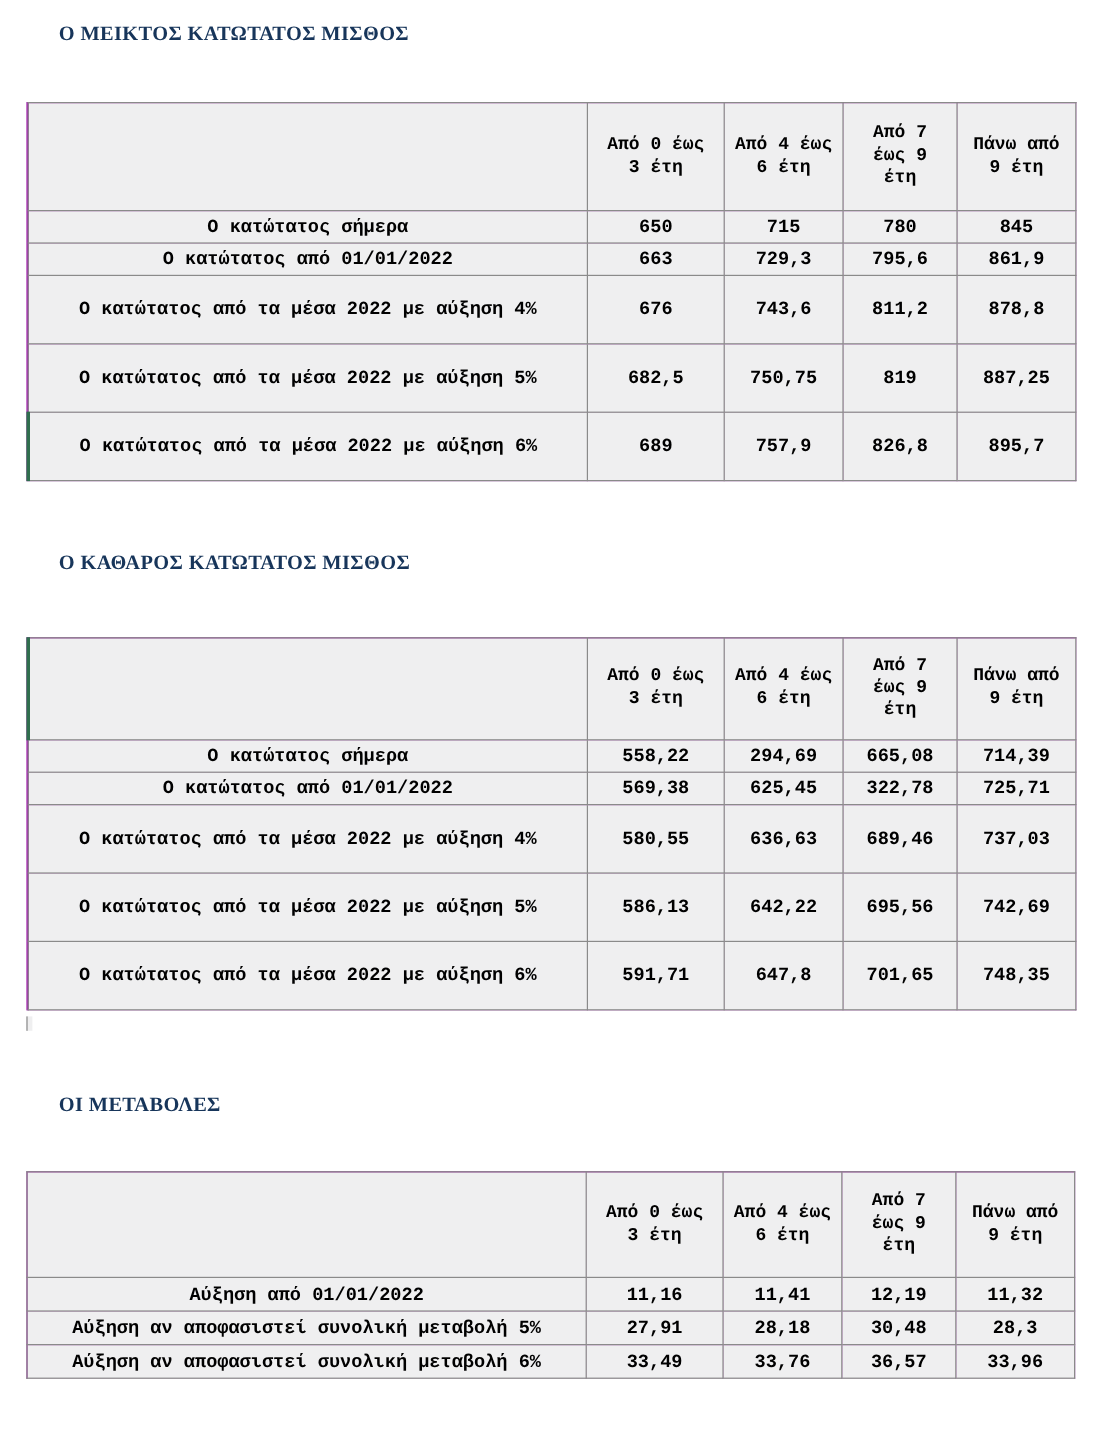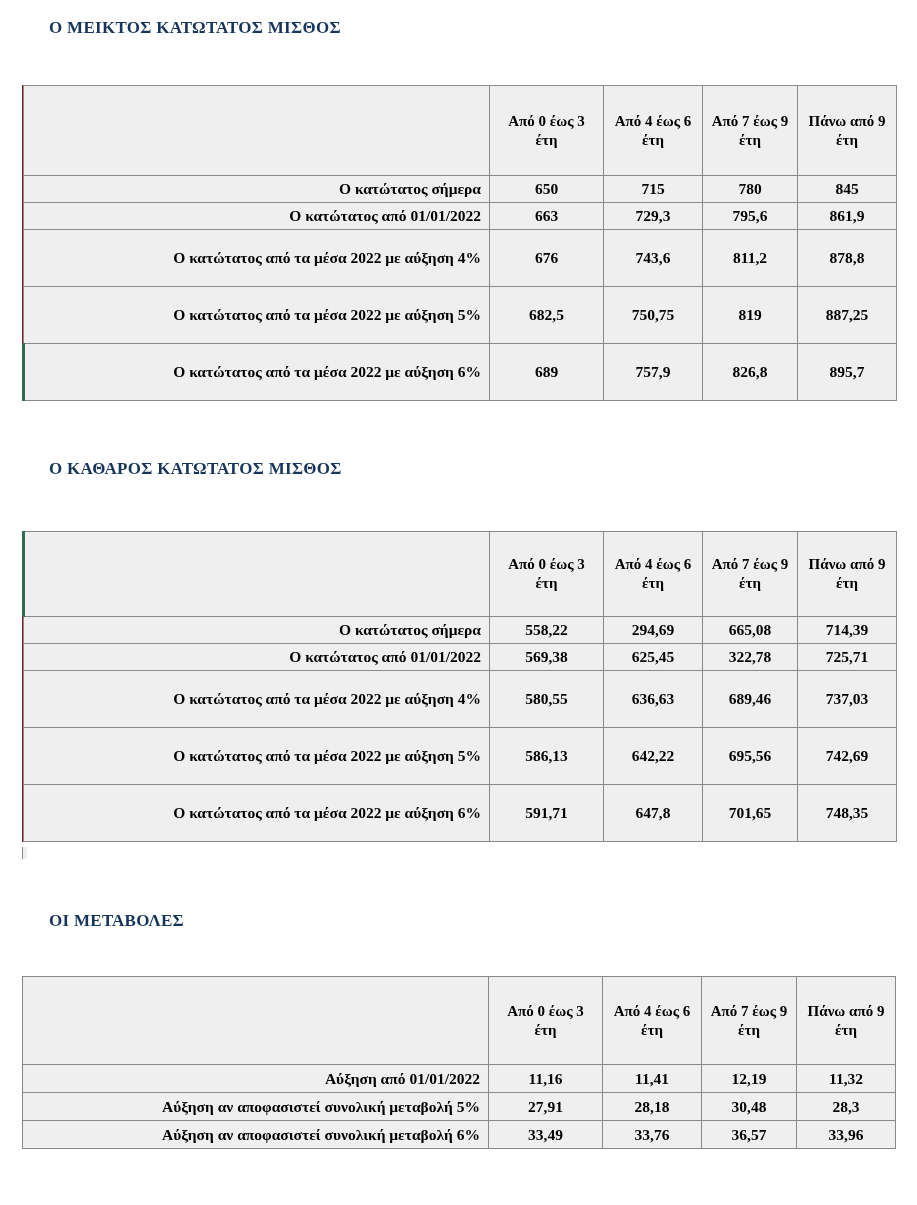--- a/index.html
+++ b/index.html
@@ -28,40 +28,40 @@
     letter-spacing: 0.3px;
     color: #17355a;
   }
   .title-1 { position: absolute; left: 49px; top: 18px; }
   .title-2 { position: absolute; left: 49px; top: 459px; }
   .title-3 { position: absolute; left: 49px; top: 911px; }
 
   table.grid {
     border-collapse: collapse;
     table-layout: fixed;
-    background: #7f1d1d;
-    font-family: Liberation Serif, serif;
+    background: #a21caf;
+    font-family: Liberation Mono, monospace;
   }
   table.grid td, table.grid th {
     border: 1px solid #8a8a8a;
     font-weight: bold;
     font-size: 15.5px;
     color: #000;
     padding: 3px 8px;
     background: #efeff0;
     vertical-align: middle;
     box-sizing: border-box;
   }
   table.grid th {
     text-align: center;
     line-height: 1.25;
     font-size: 15px;
   }
   .label-cell {
-    text-align: right;
+    text-align: center;
     white-space: nowrap;
   }
   .num-center { text-align: center; }
   .num-right { text-align: center; padding-right: 10px; }
 
   
   .t1 {
     position: absolute;
     left: 22px;
     top: 85px;

